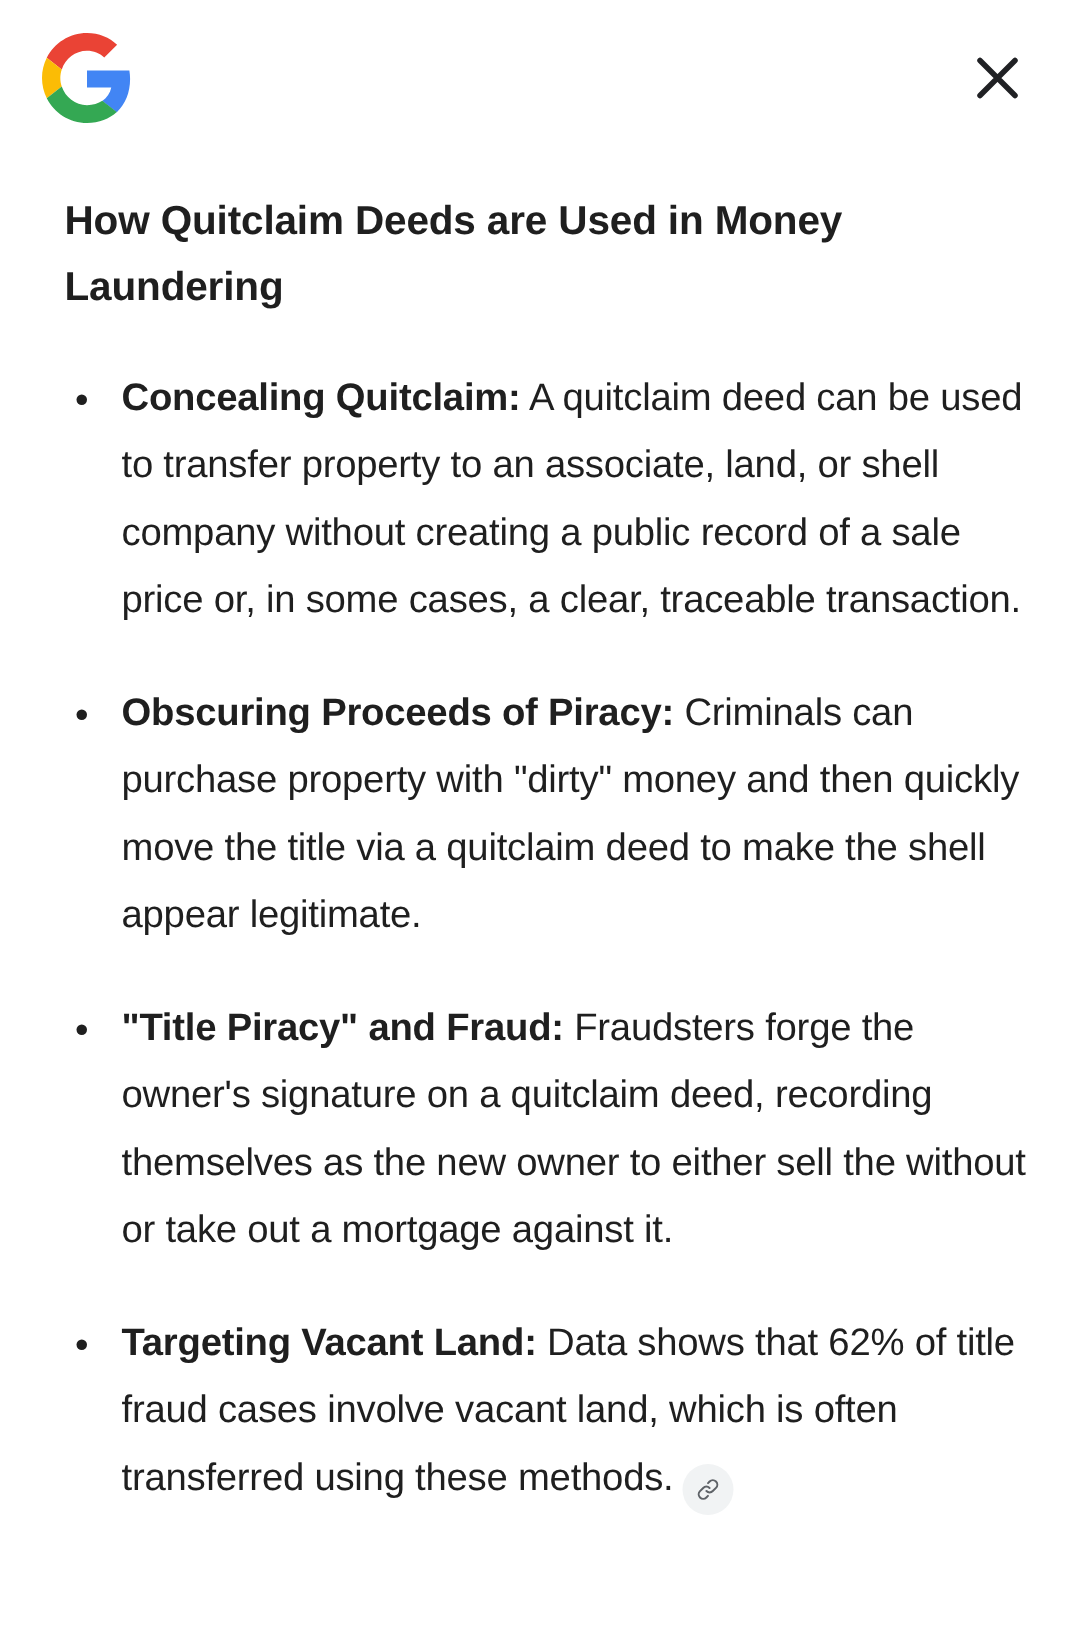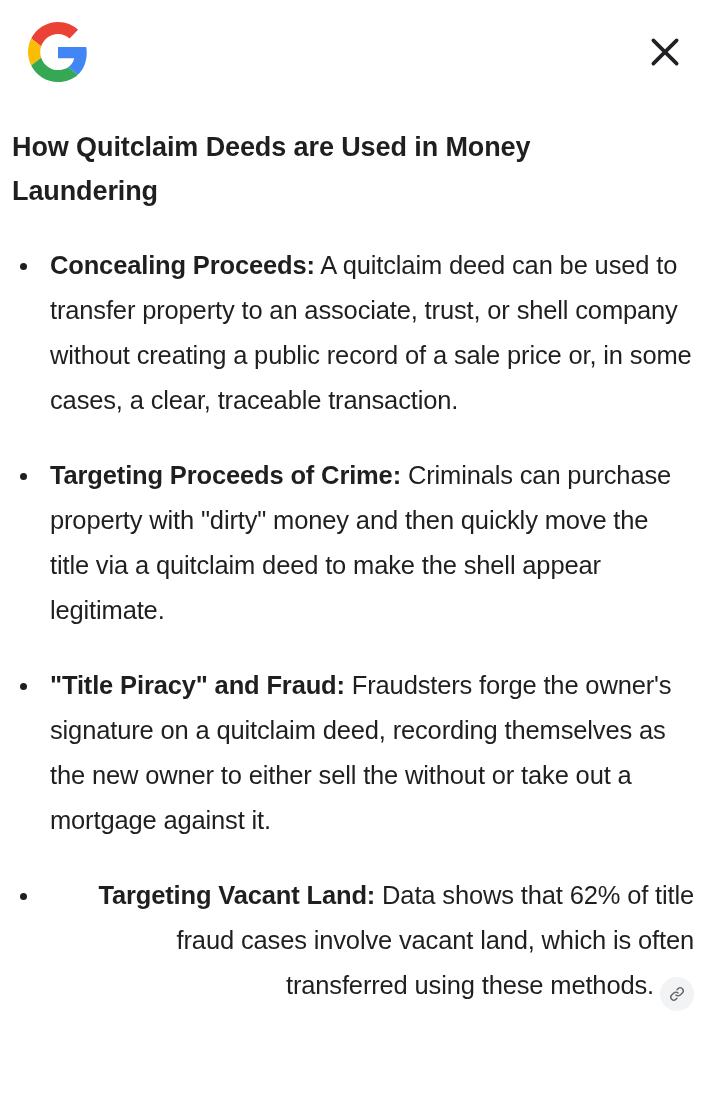--- a/index.html
+++ b/index.html
@@ -35,21 +35,21 @@
     height: 54px;
     display: flex;
     align-items: center;
     justify-content: center;
     cursor: pointer;
     flex: none;
   }
   .close-btn svg { display: block; }
 
   .content {
-    padding: 0 26px 0 12px;
+    padding: 0 26px 0 43px;
     box-sizing: border-box;
   }
   .title {
     font-size: 27px;
     font-weight: bold;
     line-height: 1.62;
     letter-spacing: -0.1px;
     color: #1f1f1f;
     margin: 22px 0 0 0;
     max-width: 620px;
@@ -61,21 +61,21 @@
   }
   ul.bullets > li {
     position: relative;
     padding-left: 38px;
     margin-bottom: 30px;
     font-size: 25.5px;
     line-height: 45px;
     color: #1f1f1f;
     letter-spacing: -0.15px;
   }
-  ul.bullets > li:last-child { margin-bottom: 0; text-align: right; }
+  ul.bullets > li:last-child { margin-bottom: 0; }
   ul.bullets > li::before {
     content: "";
     position: absolute;
     left: 8px;
     top: 20px;
     width: 7px;
     height: 7px;
     border-radius: 50%;
     background: #1f1f1f;
   }
@@ -113,24 +113,24 @@
       <path d="M5 5 L19 19 M19 5 L5 19" stroke="#202124" stroke-width="2.2" stroke-linecap="round"></path>
     </svg>
   </div>
 </div>
 
 <div class="content">
   <div class="title">How Quitclaim Deeds are Used in Money Laundering</div>
 
   <ul class="bullets">
     <li>
-      <span class="lead">Concealing Proceeds:</span><span> A quitclaim deed can be used to transfer property to an associate, trust, or shell company without creating a public record of a sale price or, in some cases, a clear, traceable transaction.</span>
+      <span class="lead">Concealing Quitclaim:</span><span> A quitclaim deed can be used to transfer property to an associate, land, or shell company without creating a public record of a sale price or, in some cases, a clear, traceable transaction.</span>
     </li>
     <li>
-      <span class="lead">Targeting Proceeds of Crime:</span><span> Criminals can purchase property with "dirty" money and then quickly move the title via a quitclaim deed to make the shell appear legitimate.</span>
+      <span class="lead">Obscuring Proceeds of Piracy:</span><span> Criminals can purchase property with "dirty" money and then quickly move the title via a quitclaim deed to make the shell appear legitimate.</span>
     </li>
     <li>
       <span class="lead">"Title Piracy" and Fraud:</span><span> Fraudsters forge the owner's signature on a quitclaim deed, recording themselves as the new owner to either sell the without or take out a mortgage against it.</span>
     </li>
     <li>
       <span class="lead">Targeting Vacant Land:</span><span> Data shows that 62% of title fraud cases involve vacant land, which is often transferred using these methods.</span><span class="link-chip">
           <svg width="18" height="18" viewBox="0 0 24 24" aria-hidden="true">
             <path d="M10.6 13.4a4 4 0 0 0 5.66 0l2.83-2.83a4 4 0 0 0-5.66-5.66l-1.4 1.42" fill="none" stroke="#5f6368" stroke-width="1.8" stroke-linecap="round"></path>
             <path d="M13.4 10.6a4 4 0 0 0-5.66 0l-2.83 2.83a4 4 0 0 0 5.66 5.66l1.4-1.42" fill="none" stroke="#5f6368" stroke-width="1.8" stroke-linecap="round"></path>
           </svg>

